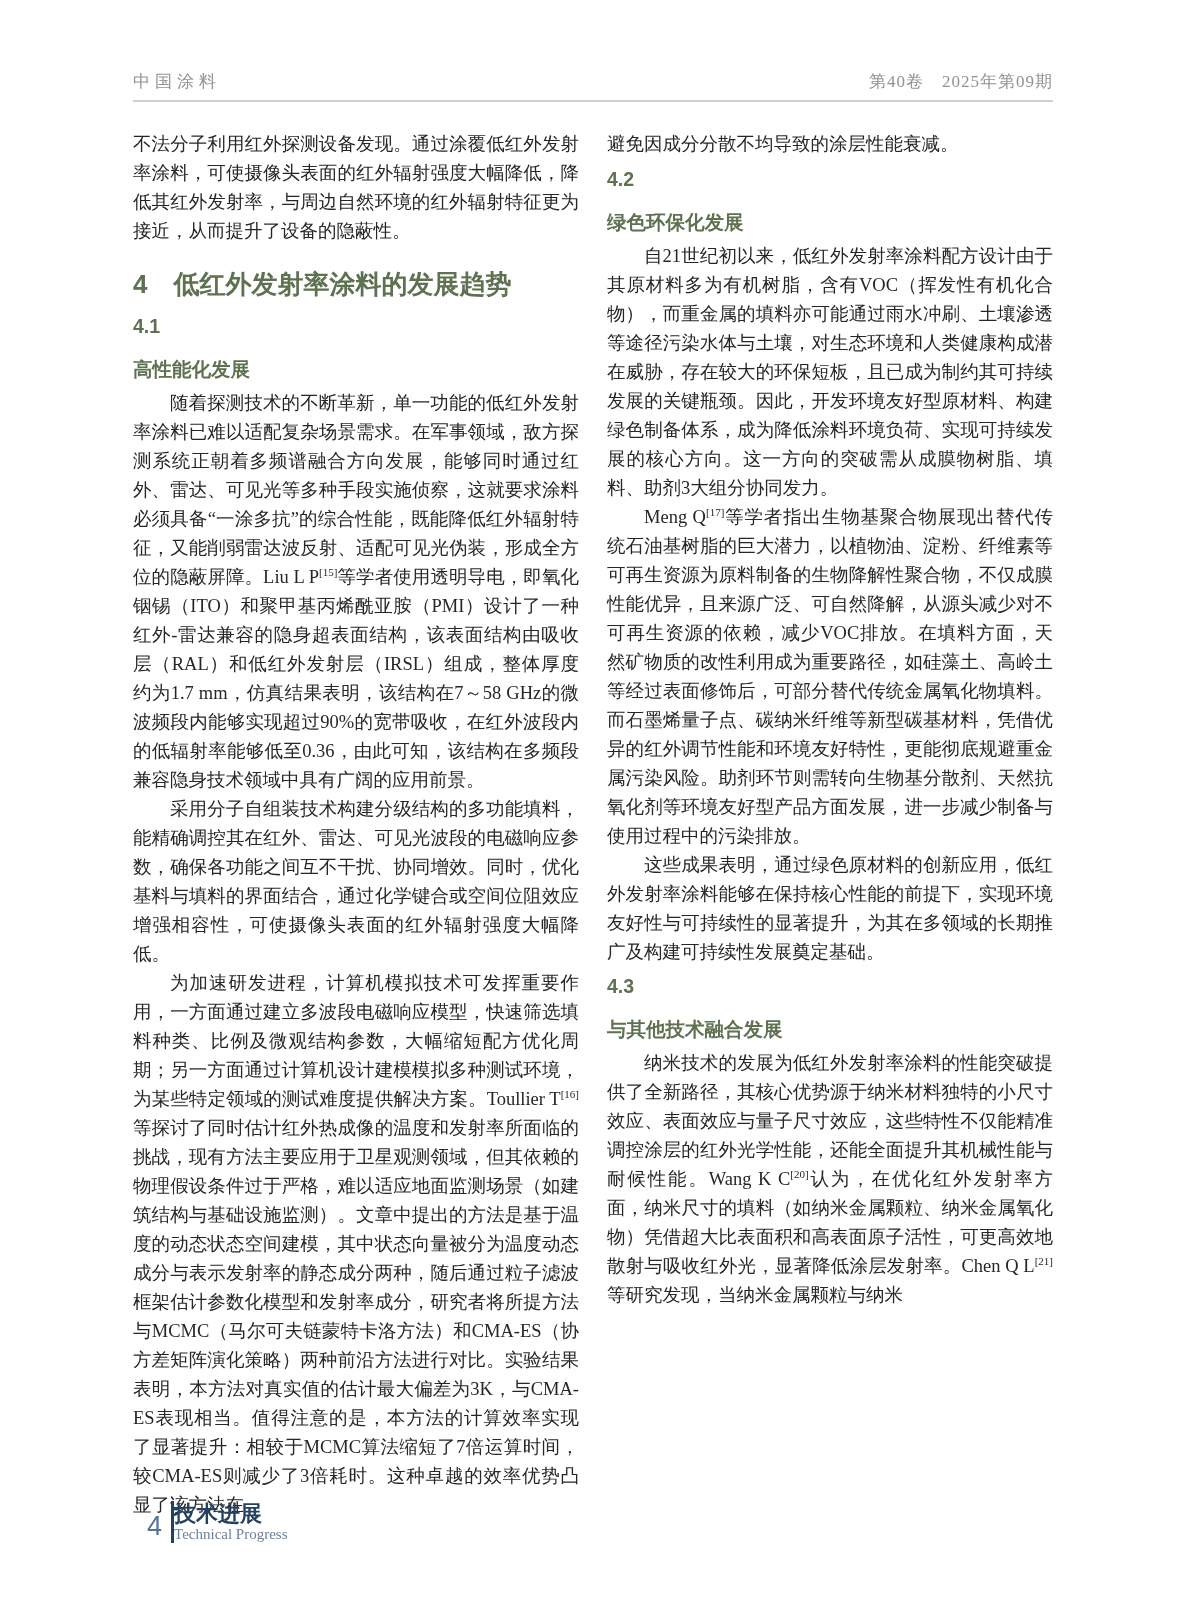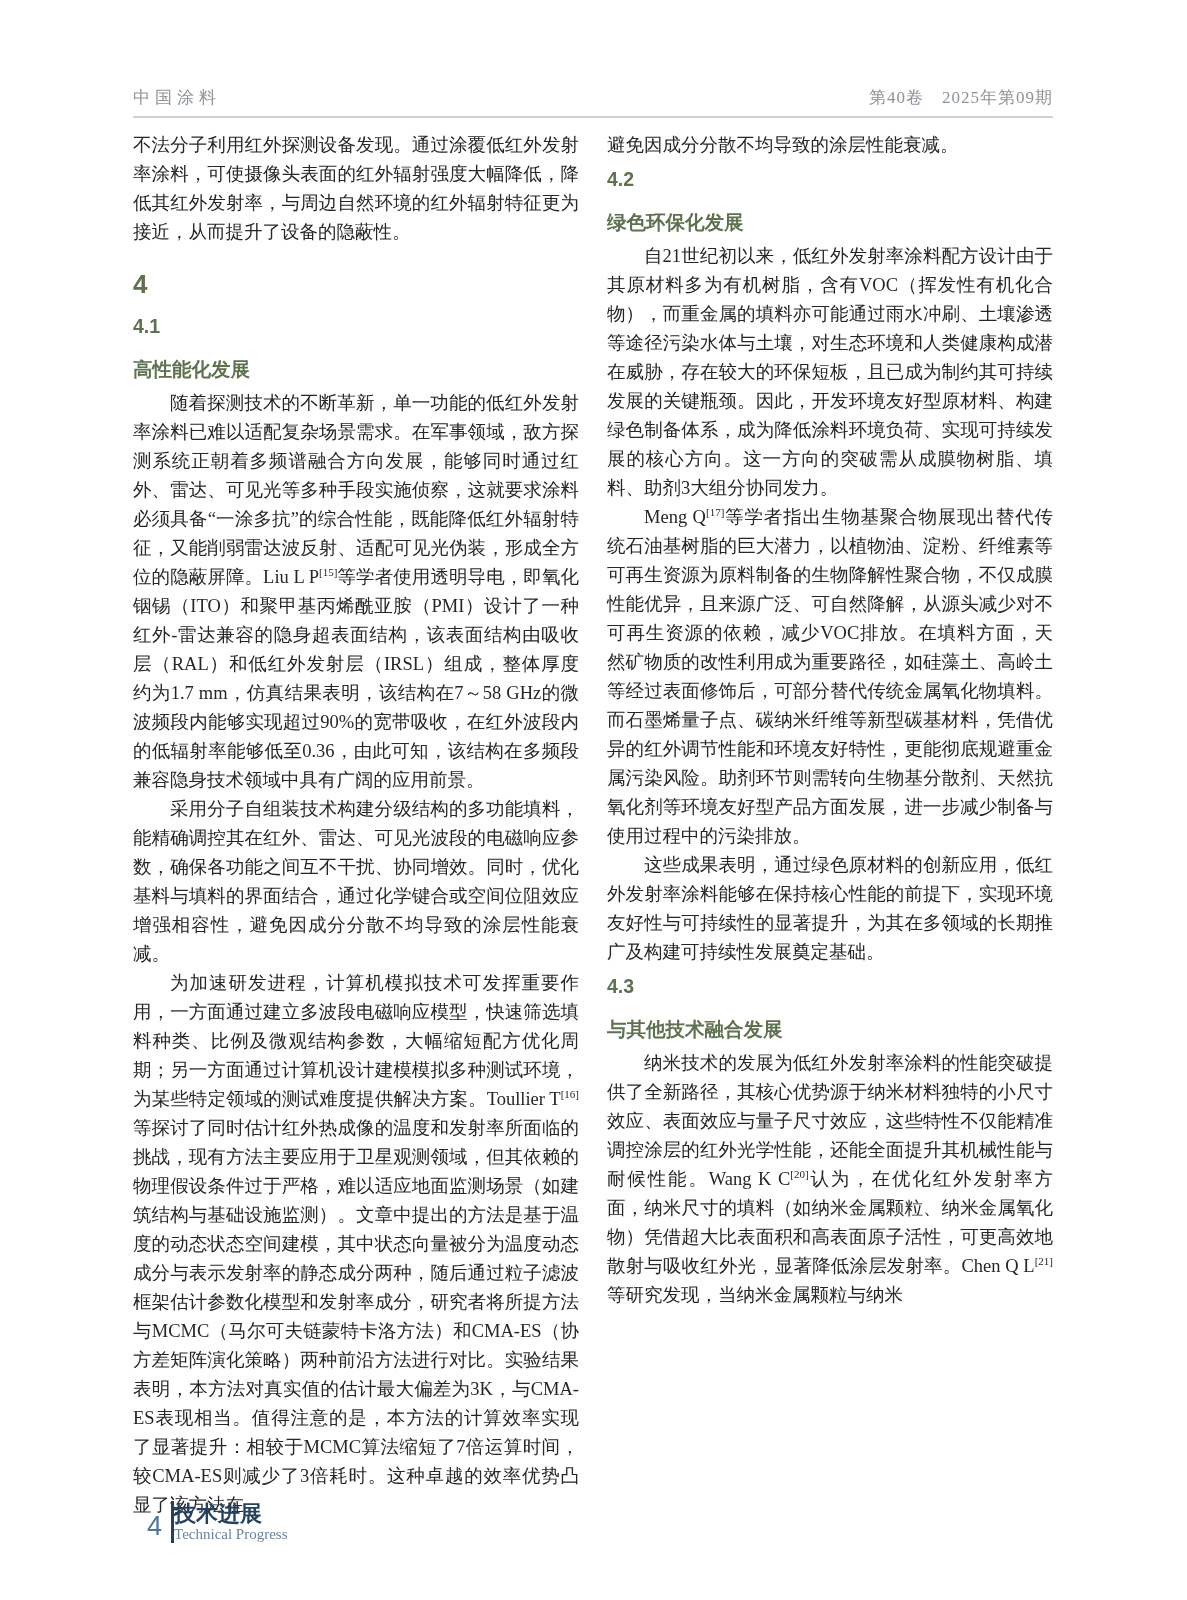--- a/index.html
+++ b/index.html
@@ -11,37 +11,37 @@
     --footer-navy:#24415f;
     --footer-en:#6b81a0;
   }
   html,body{margin:0;padding:0;}
   body{
     width:1187px;height:1600px;position:relative;background:#ffffff;
     font-family:"Liberation Serif","DejaVu Serif",serif;color:var(--body-ink);
     overflow:hidden;
   }
   .page-header{
-    position:absolute;left:133px;top:86px;width:920px;
+    position:absolute;left:133px;top:70px;width:920px;
     display:flex;justify-content:space-between;align-items:flex-end;
     padding-bottom:7px;border-bottom:2px solid var(--rule-gray);
     color:var(--header-gray);font-size:17px;
   }
   .journal-title{letter-spacing:5px;}
   .issue-info{letter-spacing:1px;}
   .columns{
     position:absolute;left:133px;top:131px;width:920px;
     display:flex;gap:28px;
   }
   .col{
     width:446px;text-align:justify;font-size:18.5px;line-height:29px;
     text-justify:inter-character;
   }
   .para{margin:0;text-indent:2em;}
-  .para.noindent{text-indent:0;}
+  .para.noindent{text-indent:0;font-family:Liberation Mono, monospace;}
   sup{font-size:11px;line-height:0;vertical-align:super;font-family:"Liberation Serif",serif;margin-top:10px;}
   .sec-heading{
     font-family:"Liberation Sans","DejaVu Sans",sans-serif;font-weight:bold;
     color:var(--heading-green);font-size:26px;line-height:32px;
     margin:21px 0 13px 0;display:flex;gap:26px;text-align:left;
   }
   .sub-heading{
     font-family:"Liberation Sans","DejaVu Sans",sans-serif;font-weight:bold;
     color:var(--heading-green);font-size:19.5px;line-height:26px;
     margin:6px 0 7px 0;display:flex;gap:17px;text-align:left;flex-direction:column;
@@ -72,27 +72,28 @@
 <div class="page-header">
   <span class="journal-title">中国涂料</span>
   <span class="issue-info">第40卷　2025年第09期</span>
 </div>
 
 <div class="columns">
   <div class="col">
       <p class="para noindent">不法分子利用红外探测设备发现。通过涂覆低红外发射率涂料，可使摄像头表面的红外辐射强度大幅降低，降低其红外发射率，与周边自然环境的红外辐射特征更为接近，从而提升了设备的隐蔽性。</p>
       <h2 class="sec-heading">
         <span>4</span>
+        <span>低红外发射率涂料的发展趋势</span>
       </h2>
       <h3 class="sub-heading">
         <span>4.1</span>
         <span>高性能化发展</span>
       </h3>
       <p class="para">随着探测技术的不断革新，单一功能的低红外发射率涂料已难以适配复杂场景需求。在军事领域，敌方探测系统正朝着多频谱融合方向发展，能够同时通过红外、雷达、可见光等多种手段实施侦察，这就要求涂料必须具备“一涂多抗”的综合性能，既能降低红外辐射特征，又能削弱雷达波反射、适配可见光伪装，形成全方位的隐蔽屏障。Liu L P<sup>[15]</sup>等学者使用透明导电，即氧化铟锡（ITO）和聚甲基丙烯酰亚胺（PMI）设计了一种红外-雷达兼容的隐身超表面结构，该表面结构由吸收层（RAL）和低红外发射层（IRSL）组成，整体厚度约为1.7 mm，仿真结果表明，该结构在7～58 GHz的微波频段内能够实现超过90%的宽带吸收，在红外波段内的低辐射率能够低至0.36，由此可知，该结构在多频段兼容隐身技术领域中具有广阔的应用前景。</p>
-      <p class="para">采用分子自组装技术构建分级结构的多功能填料，能精确调控其在红外、雷达、可见光波段的电磁响应参数，确保各功能之间互不干扰、协同增效。同时，优化基料与填料的界面结合，通过化学键合或空间位阻效应增强相容性，避免因成分分散不均导致的涂层性能衰减。</p>
+      <p class="para">采用分子自组装技术构建分级结构的多功能填料，能精确调控其在红外、雷达、可见光波段的电磁响应参数，确保各功能之间互不干扰、协同增效。同时，优化基料与填料的界面结合，通过化学键合或空间位阻效应增强相容性，可使摄像头表面的红外辐射强度大幅降低。</p>
       <p class="para">为加速研发进程，计算机模拟技术可发挥重要作用，一方面通过建立多波段电磁响应模型，快速筛选填料种类、比例及微观结构参数，大幅缩短配方优化周期；另一方面通过计算机设计建模模拟多种测试环境，为某些特定领域的测试难度提供解决方案。Toullier T<sup>[16]</sup>等探讨了同时估计红外热成像的温度和发射率所面临的挑战，现有方法主要应用于卫星观测领域，但其依赖的物理假设条件过于严格，难以适应地面监测场景（如建筑结构与基础设施监测）。文章中提出的方法是基于温度的动态状态空间建模，其中状态向量被分为温度动态成分与表示发射率的静态成分两种，随后通过粒子滤波框架估计参数化模型和发射率成分，研究者将所提方法与MCMC（马尔可夫链蒙特卡洛方法）和CMA-ES（协方差矩阵演化策略）两种前沿方法进行对比。实验结果表明，本方法对真实值的估计最大偏差为3K，与CMA-ES表现相当。值得注意的是，本方法的计算效率实现了显著提升：相较于MCMC算法缩短了7倍运算时间，较CMA-ES则减少了3倍耗时。这种卓越的效率优势凸显了该方法在</p>
     </div>
   <div class="col">
       <p class="para noindent">避免因成分分散不均导致的涂层性能衰减。</p>
       <h3 class="sub-heading">
         <span>4.2</span>
         <span>绿色环保化发展</span>
       </h3>
       <p class="para">自21世纪初以来，低红外发射率涂料配方设计由于其原材料多为有机树脂，含有VOC（挥发性有机化合物），而重金属的填料亦可能通过雨水冲刷、土壤渗透等途径污染水体与土壤，对生态环境和人类健康构成潜在威胁，存在较大的环保短板，且已成为制约其可持续发展的关键瓶颈。因此，开发环境友好型原材料、构建绿色制备体系，成为降低涂料环境负荷、实现可持续发展的核心方向。这一方向的突破需从成膜物树脂、填料、助剂3大组分协同发力。</p>
       <p class="para">Meng Q<sup>[17]</sup>等学者指出生物基聚合物展现出替代传统石油基树脂的巨大潜力，以植物油、淀粉、纤维素等可再生资源为原料制备的生物降解性聚合物，不仅成膜性能优异，且来源广泛、可自然降解，从源头减少对不可再生资源的依赖，减少VOC排放。在填料方面，天然矿物质的改性利用成为重要路径，如硅藻土、高岭土等经过表面修饰后，可部分替代传统金属氧化物填料。而石墨烯量子点、碳纳米纤维等新型碳基材料，凭借优异的红外调节性能和环境友好特性，更能彻底规避重金属污染风险。助剂环节则需转向生物基分散剂、天然抗氧化剂等环境友好型产品方面发展，进一步减少制备与使用过程中的污染排放。</p>

